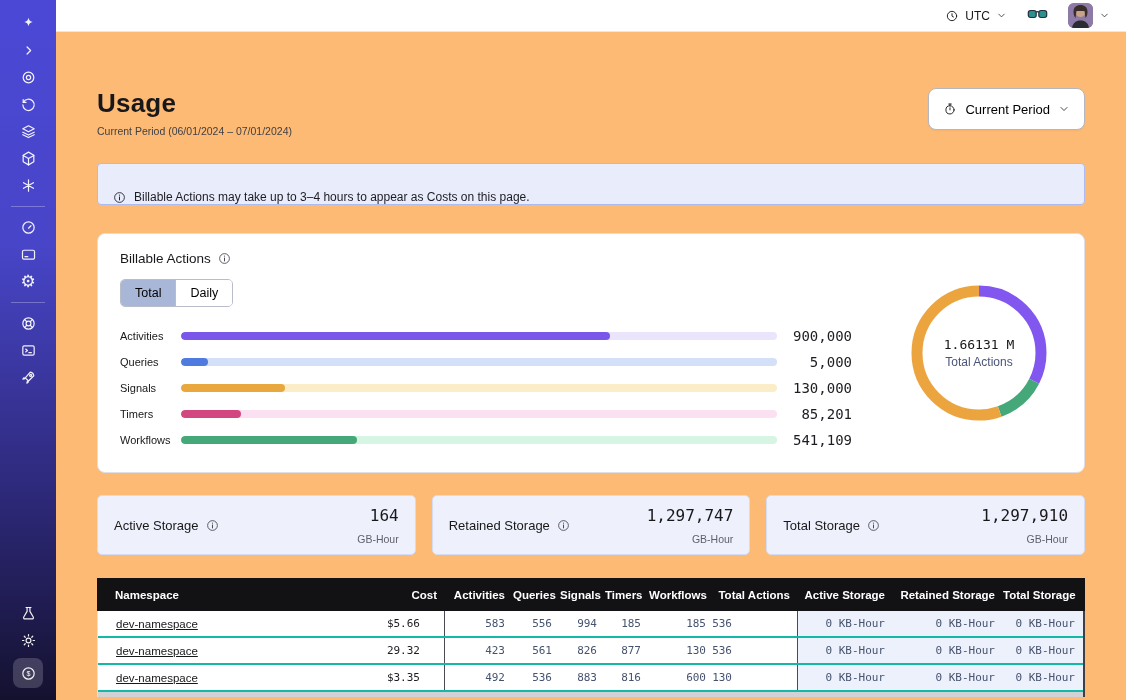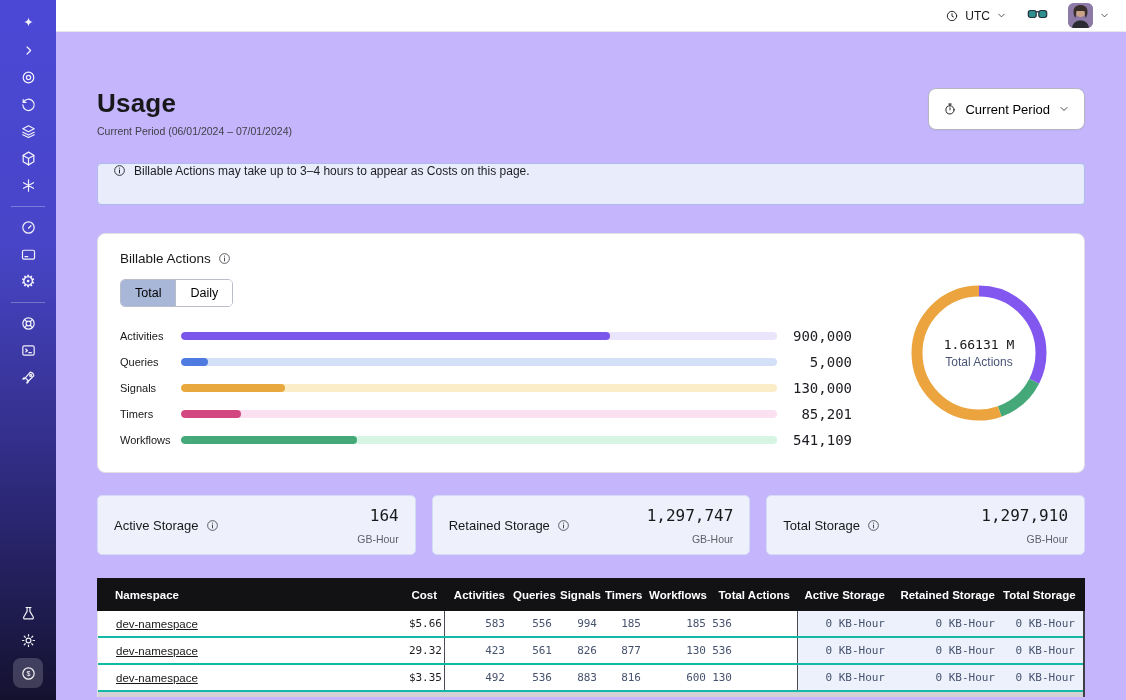--- a/index.html
+++ b/index.html
@@ -13,36 +13,36 @@
     display:flex; flex-direction:column; align-items:center; padding:10px 0 12px; color:rgba(255,255,255,.93); }
   .sb-icon { width:32px; height:27px; display:flex; align-items:center; justify-content:center; cursor:pointer; flex:0 0 auto; }
   .sb-icon svg { width:17px; height:17px; stroke:currentColor; fill:none; stroke-width:1.7; stroke-linecap:round; stroke-linejoin:round; display:block; }
   .sb-icon .filled { fill:currentColor; stroke:none; }
   .sb-glyph { font-size:17px; line-height:1; }
   .sb-divider { width:34px; height:1px; background:rgba(255,255,255,.28); margin:7px 0; }
   .sb-spacer { flex:1; }
   .sb-active { background:rgba(255,255,255,.18); border-radius:8px; height:30px; width:30px; margin-top:4px; }
 
   
-  .main { flex:1; height:700px; display:flex; flex-direction:column; background:#c4b5fd; }
+  .main { flex:1; height:700px; display:flex; flex-direction:column; background:#fdba74; }
   .topbar { height:32px; background:#fff; border-bottom:1px solid #e7e7ec; display:flex; align-items:center; justify-content:flex-end; gap:20px; padding:0 16px; flex:0 0 32px; }
   .tz-btn { display:flex; align-items:center; gap:6px; font-size:12px; cursor:pointer; }
   .tz-btn svg, .chev-sm { display:block; }
   .icon-stroke { stroke:#18181b; fill:none; stroke-width:1.6; stroke-linecap:round; stroke-linejoin:round; }
   .avatar-grp { display:flex; align-items:center; gap:6px; cursor:pointer; }
   .avatar { width:25px; height:25px; border-radius:6px; overflow:hidden; background:linear-gradient(135deg,#b9a6d8,#6d5a82); }
 
   .content { padding:26px 41px 0; }
 
   .page-head { display:flex; justify-content:space-between; align-items:flex-start; margin-top:30px; }
   .page-title { font-size:26px; font-weight:600; letter-spacing:.2px; }
   .page-sub { font-size:10.5px; color:#3f3f46; margin-top:6px; }
   .period-btn { display:flex; align-items:center; gap:8px; background:#fff; border:1px solid #b4b7c2; border-radius:8px; height:42px; padding:0 14px; font-size:13px; font-weight:500; cursor:pointer; box-shadow:0 1px 2px rgba(0,0,0,.04); }
 
-  .banner { margin-top:26px; height:42px; background:#e9ecfb; border:1px solid #aebbf0; border-radius:4px; display:flex; align-items:flex-start; gap:8px; padding:0 15px; font-size:12px; color:#1c1c22; }
+  .banner { margin-top:26px; height:42px; background:#e9ecfb; border:1px solid #aebbf0; border-radius:4px; display:flex; align-items:flex-end; gap:8px; padding:0 15px; font-size:12px; color:#1c1c22; }
 
   
   .card { margin-top:28px; background:#fff; border:1px solid #dfdfe5; border-radius:8px; height:240px; display:flex; }
   .card-left { flex:1; padding:17px 22px; }
   .card-title { font-size:13.5px; display:flex; align-items:center; gap:7px; }
   .tabs { margin-top:13px; display:inline-flex; border:1px solid #b9bdc9; border-radius:5px; overflow:hidden; }
   .tab { padding:6px 14px; font-size:12.5px; background:#fff; cursor:pointer; border:none; font-family:inherit; }
   .tab.active { background:#a8b6d8; }
   .tab + .tab { border-left:1px solid #b9bdc9; }
   .bars { margin-top:20px; display:flex; flex-direction:column; gap:9px; }
@@ -68,21 +68,21 @@
   .table { margin-top:23px; }
   .tgrid { display:grid; grid-template-columns:1fr 90px 68px 47px 45px 44px 65px 84px 95px 110px 80px; align-items:center; }
   .thead { background:#121215; color:#fff; height:33px; border-right:2px solid #121215; }
   .th { font-size:11.5px; font-weight:600; text-align:right; padding-right:8px; white-space:nowrap; }
   .th.first { text-align:left; padding-left:18px; }
   .tbody { border-left:1px solid #e2e2e8; border-right:2px solid #3f3f46; }
   .trow { height:27px; border-bottom:2px solid #14b8a6; background:#fff; }
   .td { font-size:11px; text-align:right; padding-right:8px; color:#46536f; height:100%; display:flex; align-items:center; justify-content:flex-end; }
   .td.ns { justify-content:flex-start; padding-left:18px; font-family:"Liberation Sans", sans-serif; font-size:11.5px; }
   .td.ns a { color:#18181b; text-decoration:underline; cursor:pointer; }
-  .td.cost { color:#1c1c22; padding-right:2px; border-right:1.5px solid #4b4b55; }
+  .td.cost { color:#1c1c22; padding-right:24px; border-right:1.5px solid #4b4b55; }
   .td.totalact { border-right:1.5px solid #4b4b55; padding-right:65px; }
   .td.storage { background:#edf1fb; }
   .tpartial { height:5px; background:#d2d2d6; border-left:1px solid #e2e2e8; border-right:2px solid #3f3f46; }
   .info-ic { flex:0 0 auto; display:block; }
 </style>
 </head>
 <body>
 
 <aside class="sidebar">
   <span class="sb-icon">

